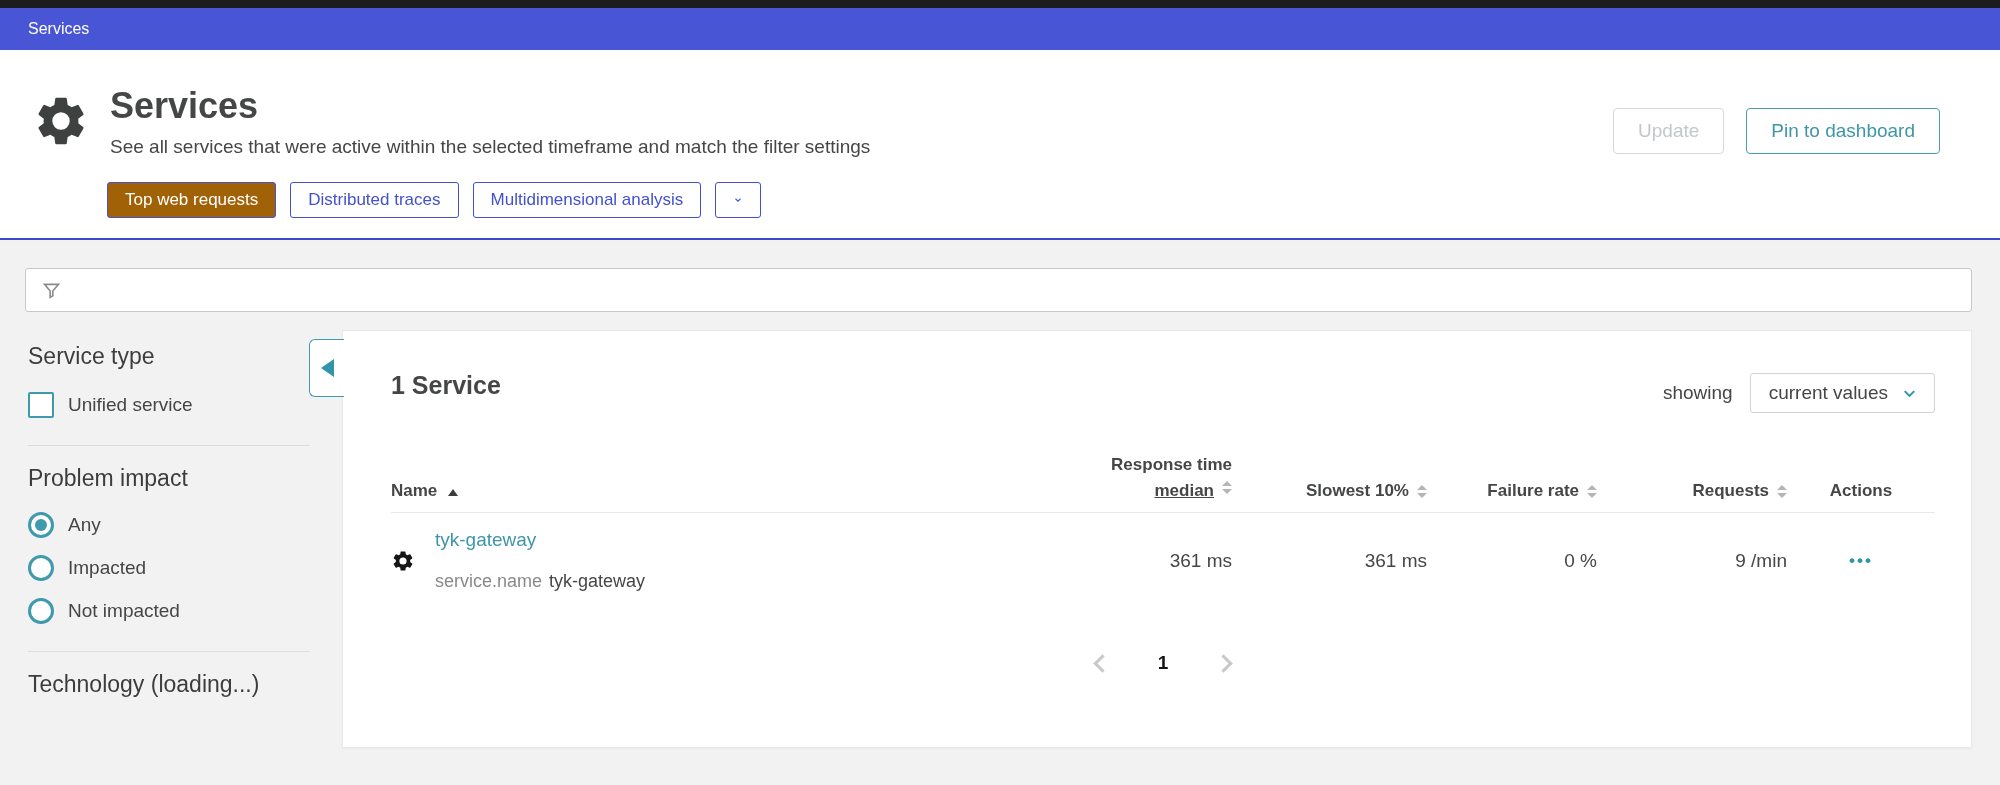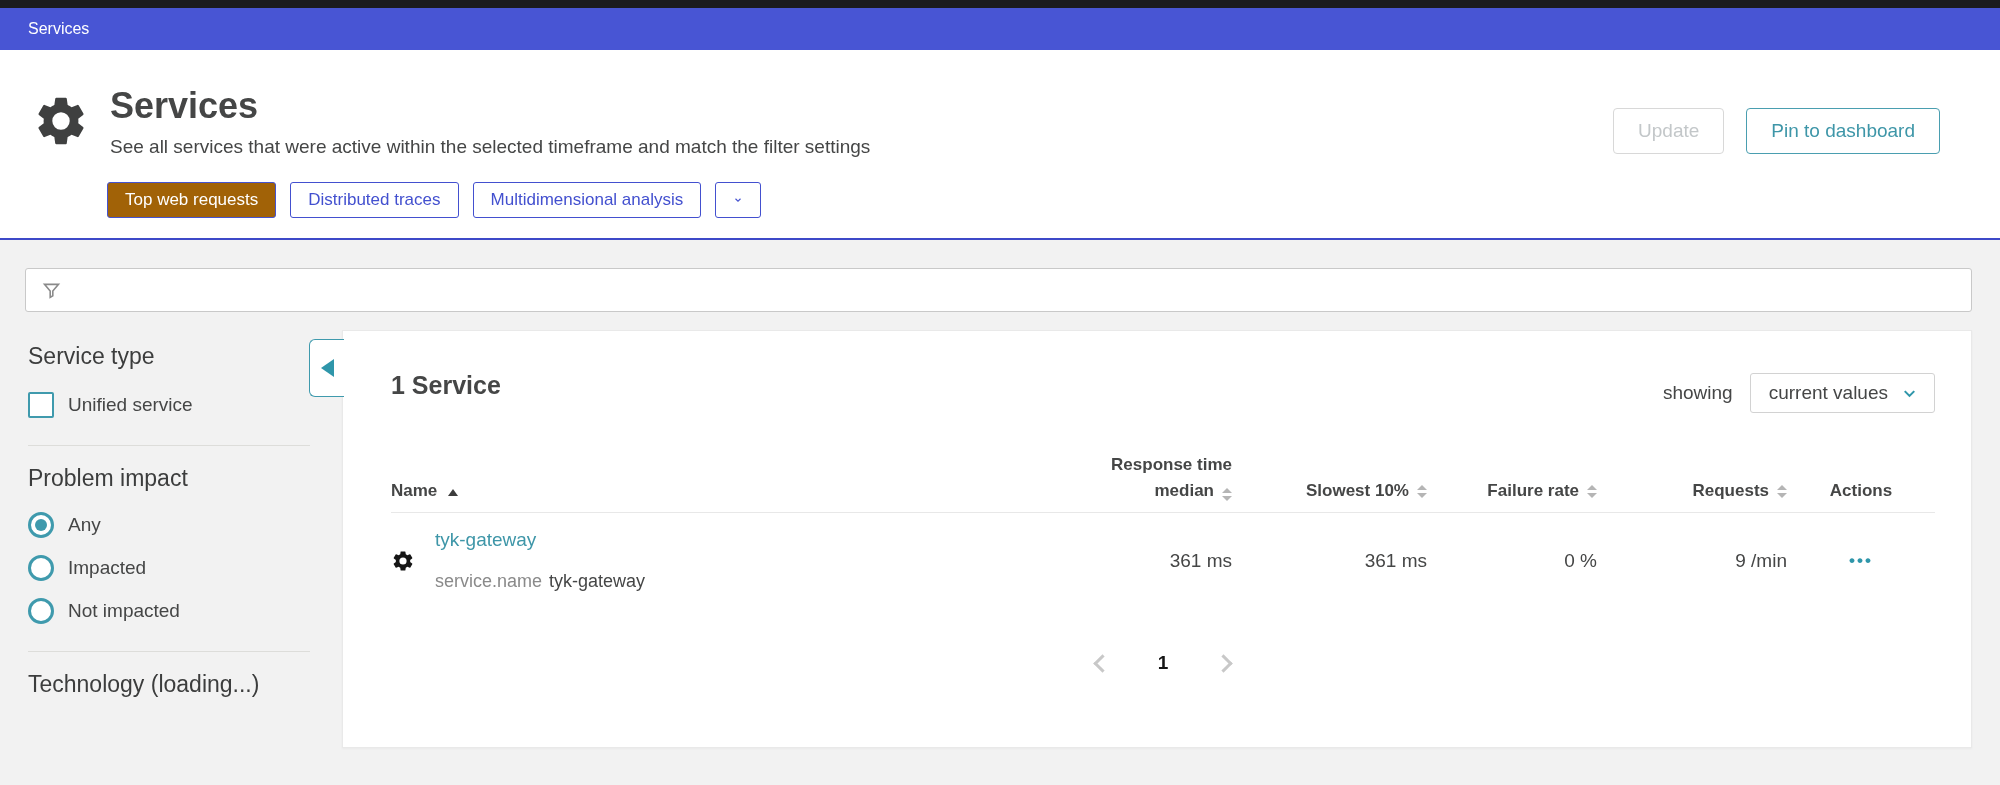--- a/index.html
+++ b/index.html
@@ -97,21 +97,21 @@
   .svc-table { margin-top:42px; }
   .thead, .trow {
     display:grid;
     grid-template-columns:1fr 235px 195px 170px 190px 148px;
   }
   .thead { border-bottom:1px solid #e8e8e8; padding-bottom:11px; align-items:end; }
   .th { font-size:17px; font-weight:bold; color:#454646; }
   .th-num { display:flex; justify-content:flex-end; align-items:center; }
   .th-stack { text-align:right; }
   .th-stack .line1 { margin-bottom:6px; }
-  .th-stack .line2 { display:flex; justify-content:flex-end; align-items:flex-end; }
+  .th-stack .line2 { display:flex; justify-content:flex-end; align-items:flex-start;text-decoration:underline; }
   .th-actions { text-align:center; }
   .sort { display:inline-flex; flex-direction:column; gap:3px; margin-left:8px; }
   .sort i { width:0; height:0; border-left:5px solid transparent; border-right:5px solid transparent; }
   .sort .up { border-bottom:5px solid #b5b5b5; }
   .sort .down { border-top:5px solid #b5b5b5; }
   .asc-tri { display:inline-block; width:0; height:0; margin-left:11px;
              border-left:5px solid transparent; border-right:5px solid transparent;
              border-bottom:7px solid #3c3c3c; }
   .trow { padding:16px 0 18px 0; align-items:center; }
   .name-cell { display:flex; align-items:center; gap:20px; }

